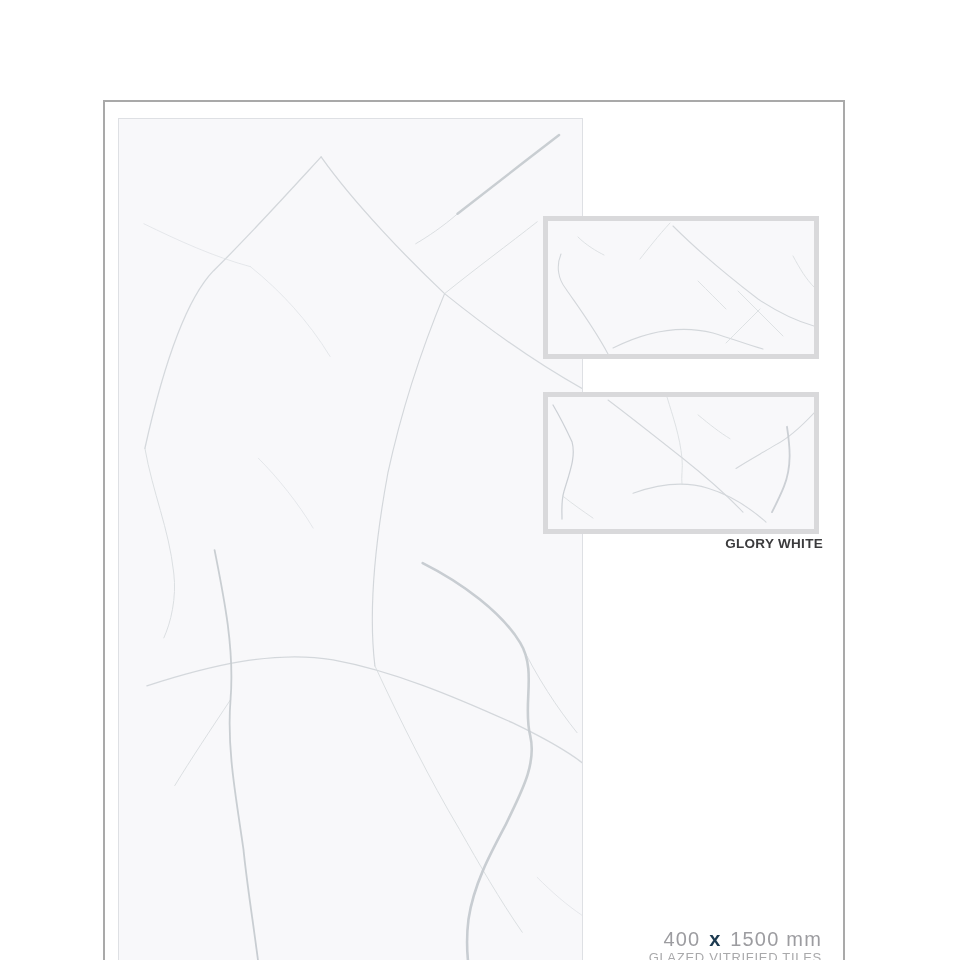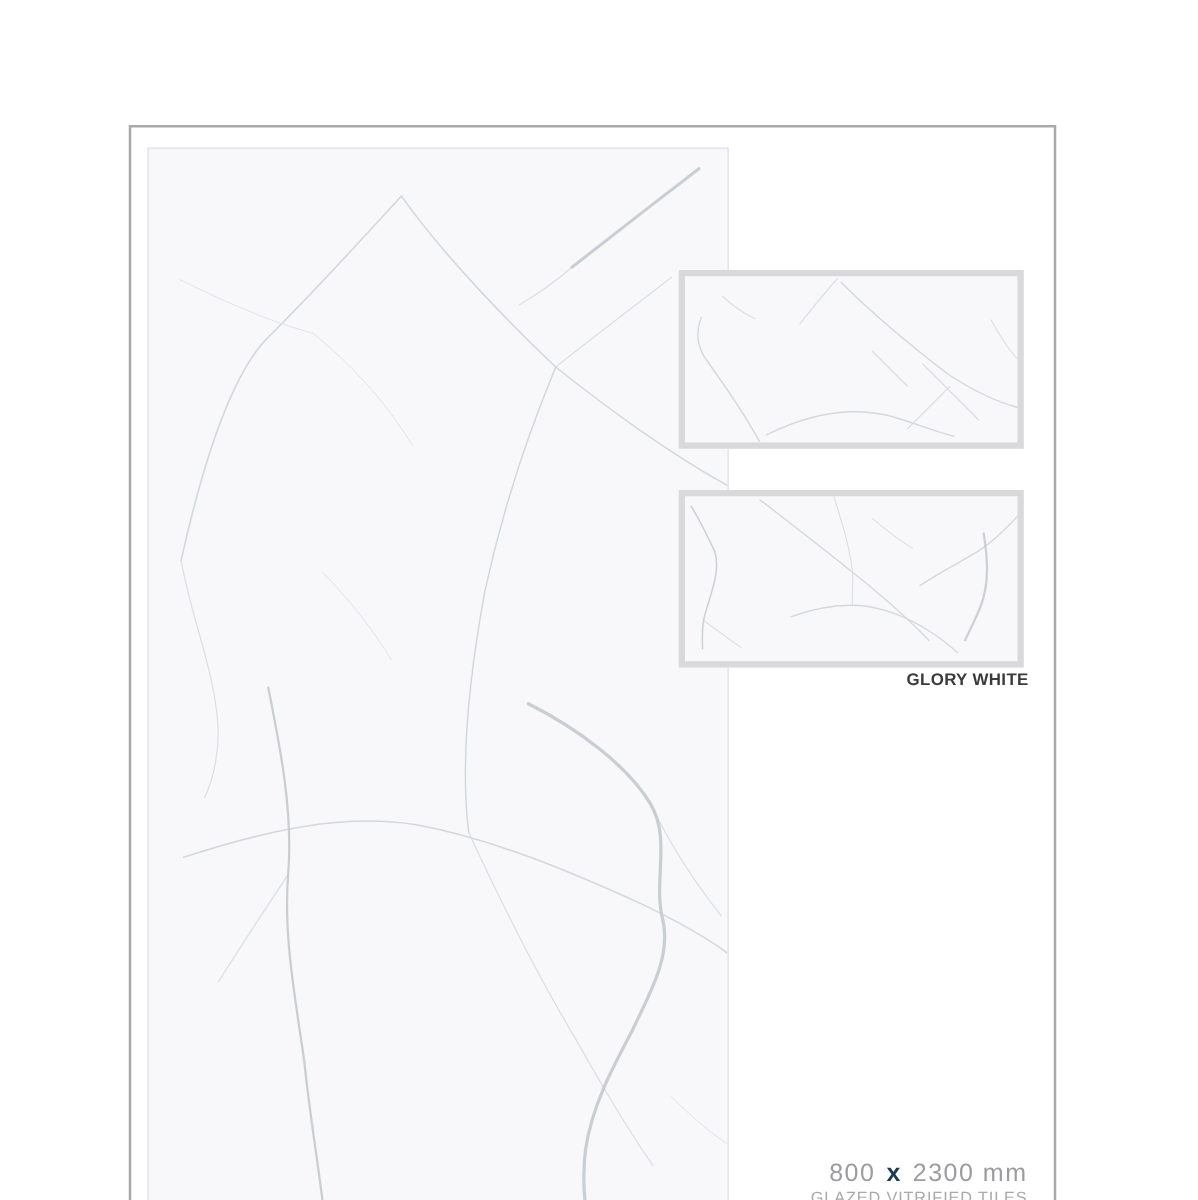--- a/index.html
+++ b/index.html
@@ -173,20 +173,20 @@
         <path d="M15,100 C25,108 35,115 45,122"></path>
         <path d="M150,18 C162,28 172,36 182,42"></path>
       </g>
     </svg>
   </div>
 
   <div class="glory-label">GLORY WHITE</div>
 
   <div class="specs">
     <div class="size-line">
-      <span>800</span>
+      <span>400</span>
       <span class="size-x">x</span>
-      <span>2300 mm</span>
+      <span>1500 mm</span>
     </div>
     <div class="type-line">GLAZED VITRIFIED TILES</div>
   </div>
 
 </div>
 
 </body></html>

